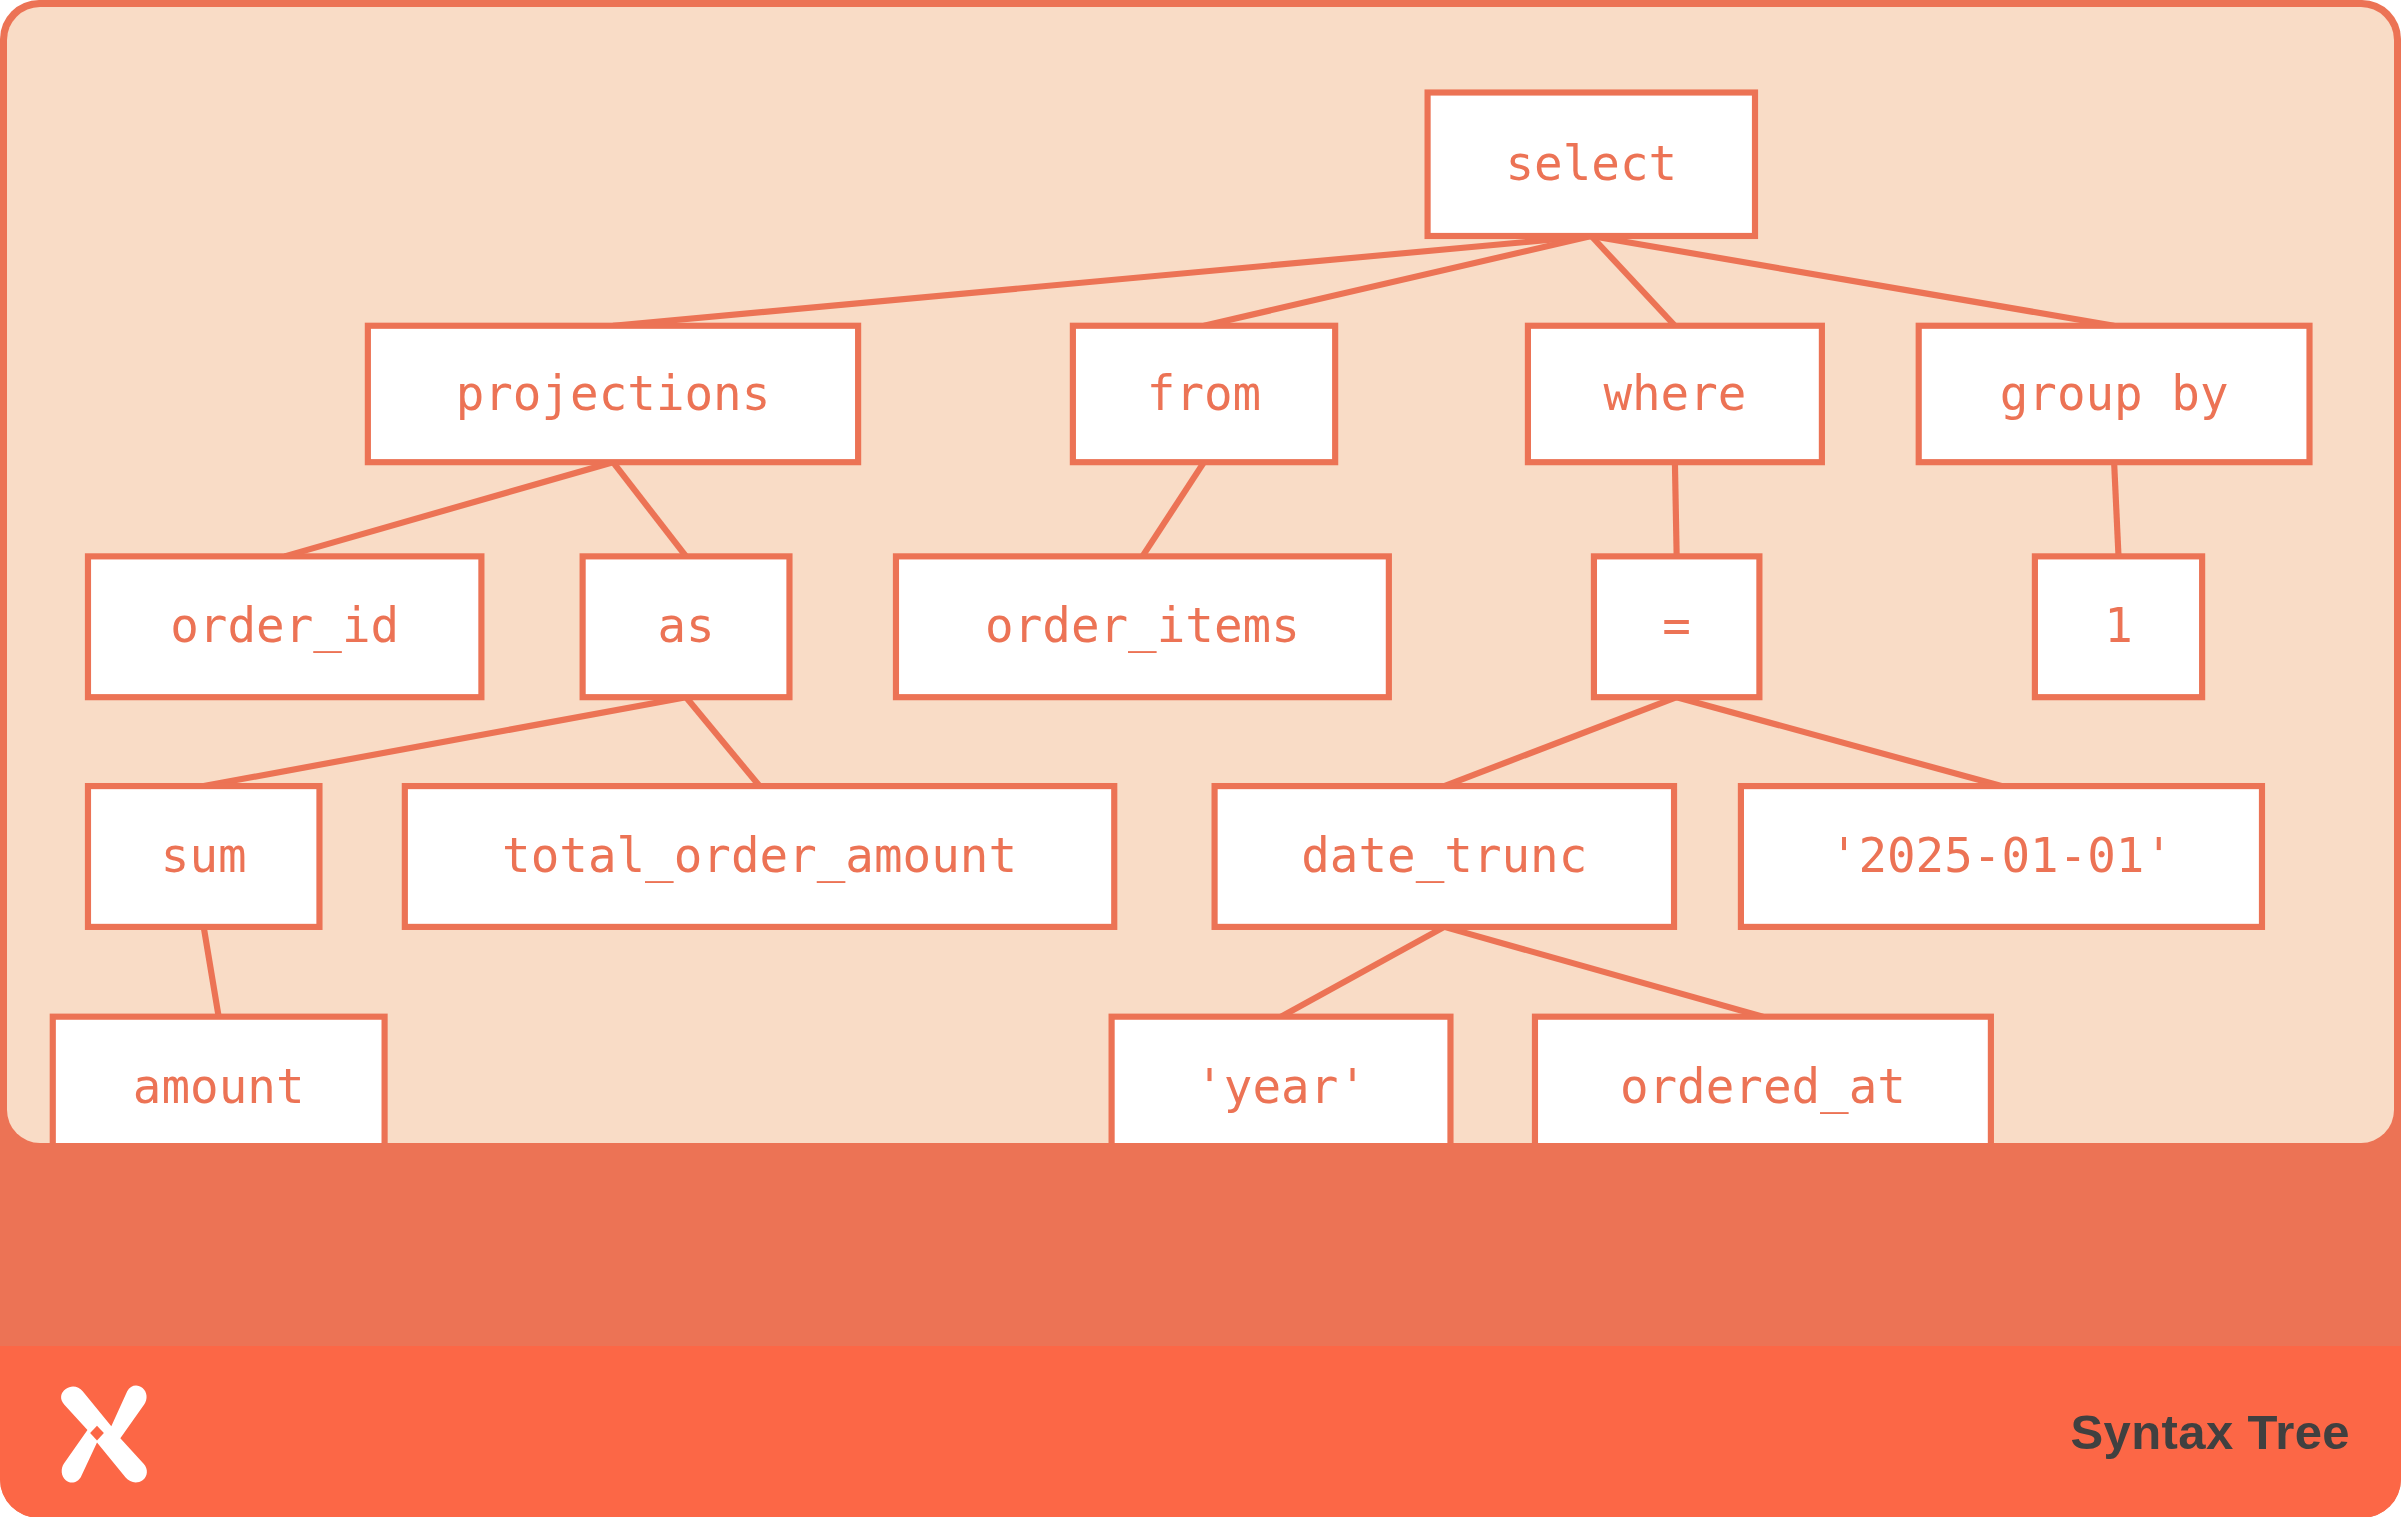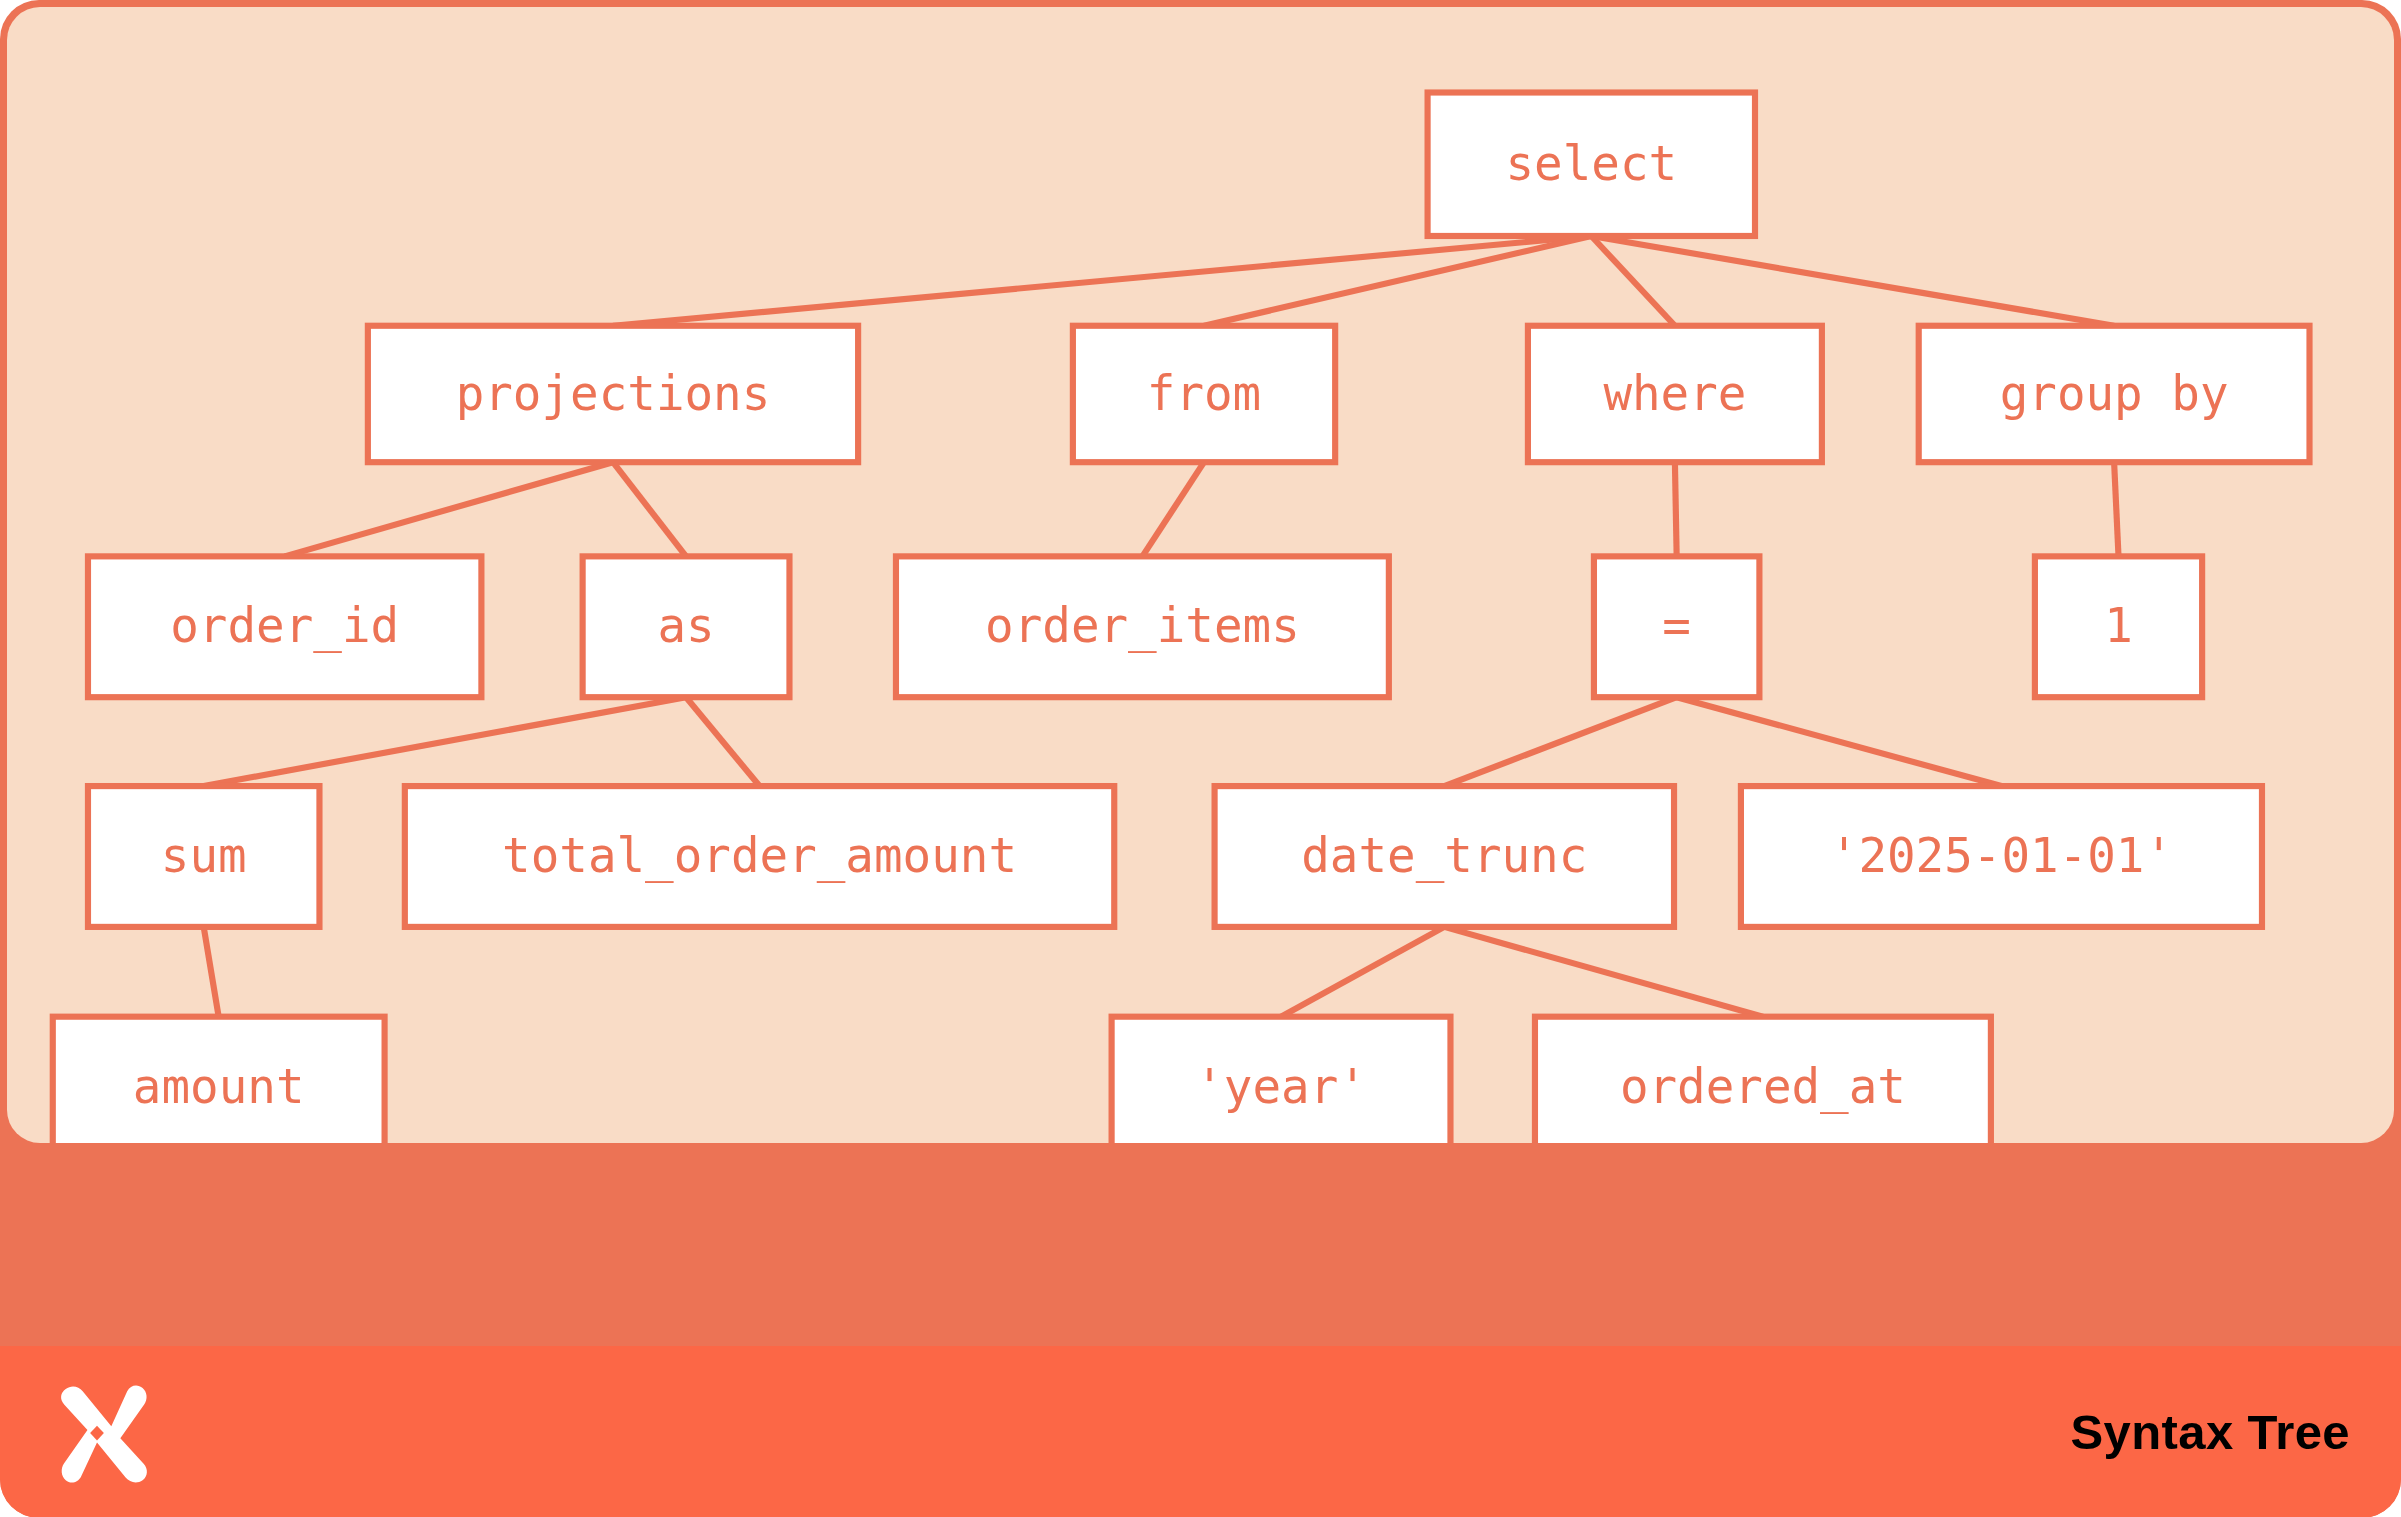--- a/index.html
+++ b/index.html
@@ -60,21 +60,21 @@
     padding: 0 51px 0 44px;
   }
   #logo-wrap {
     width: 106px;
     height: 106px;
     display: flex;
     align-items: center;
     justify-content: center;
   }
   #footer-title {
-    color: #000000;
+    color: #404040;
     font-size: 49px;
     font-weight: bold;
     letter-spacing: 0.4px;
     font-family: "Liberation Sans", sans-serif;
     white-space: nowrap;
   }
   .node-label {
     font-family: "DejaVu Sans Mono", "Liberation Mono", monospace;
     fill: #EC7355;
     font-size: 54px;

